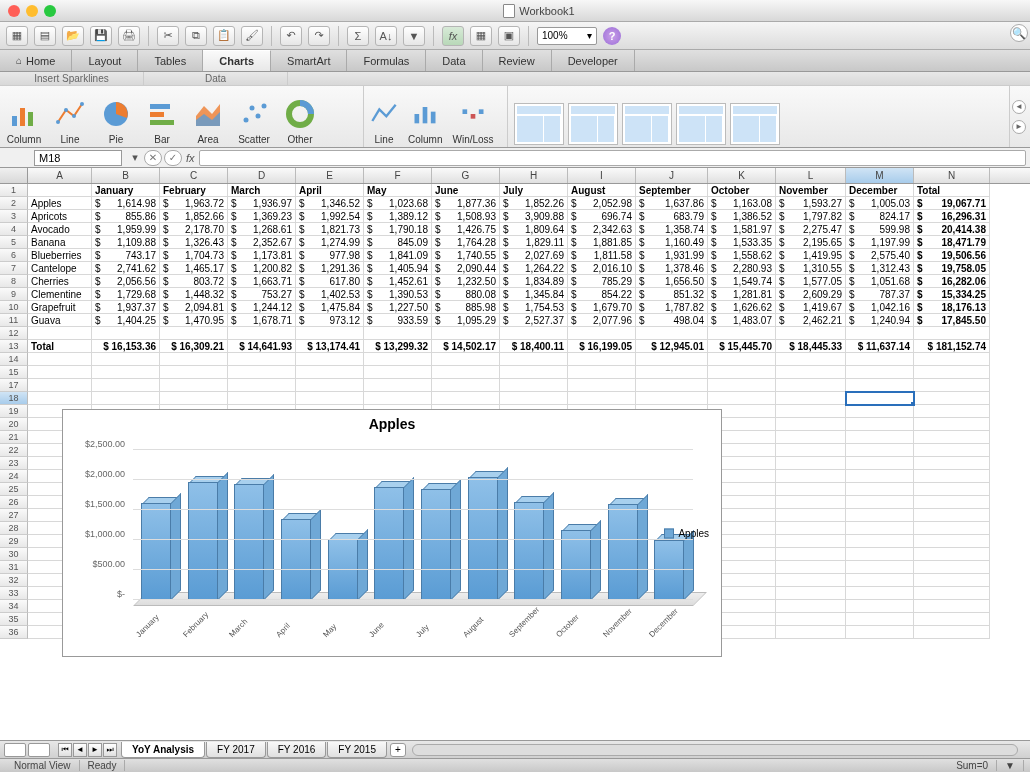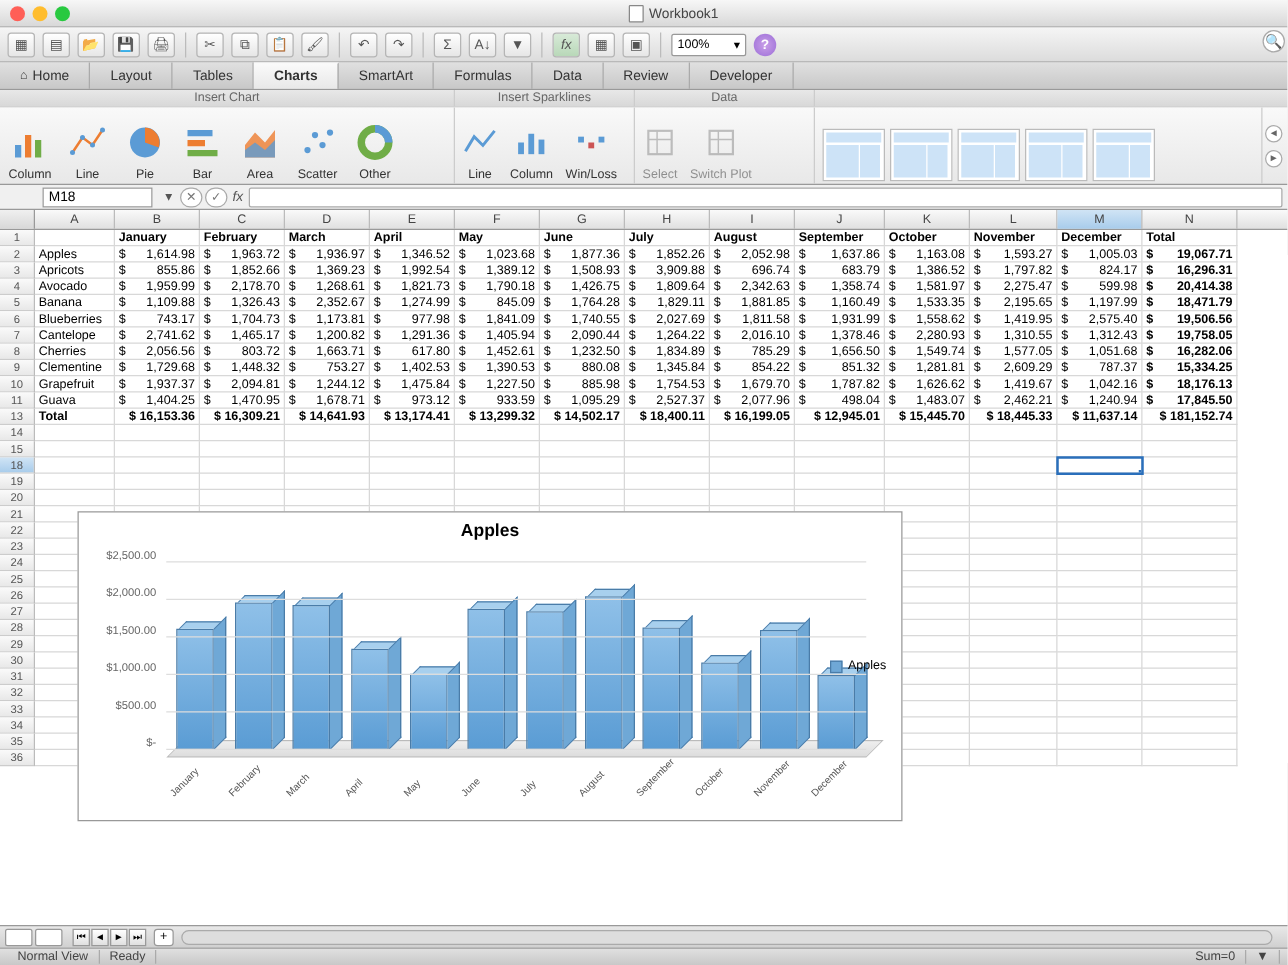--- a/index.html
+++ b/index.html
@@ -177,21 +177,20 @@
     </div>
     <div class="rtab">
       <span>Review</span>
     </div>
     <div class="rtab">
       <span>Developer</span>
     </div>
   </div>
 
 <div class="rgroup-titles">
-  <div class="rgt" style="width:364px">Insert Chart</div>
   <div class="rgt" style="width:144px">Insert Sparklines</div>
   <div class="rgt" style="width:144px">Data</div>
 </div>
 
 <div class="ribbon-body" style="height:62px">
   <div class="rgroup" style="width:364px">
     <div class="rgroup-items" id="rg-chart">
         <div class="ritem">
           <div class="ritem-icon chart-ico">
             <svg viewBox="0 0 32 32">
@@ -286,44 +285,20 @@
         </div>
         <div class="ritem">
           <div class="ritem-icon ritem-sm">
             <svg viewBox="0 0 24 24">
               <rect x="3" y="8" width="4" height="4" fill="#5b9bd5"></rect>
               <rect x="10" y="12" width="4" height="4" fill="#c55"></rect>
               <rect x="17" y="8" width="4" height="4" fill="#5b9bd5"></rect>
             </svg>
           </div>
           <span>Win/Loss</span>
-        </div>
-      </div>
-  </div>
-  <div class="rgroup" style="width:144px">
-    <div class="rgroup-items" id="rg-data">
-        <div class="ritem" style="opacity: 0.5;">
-          <div class="ritem-icon ritem-sm">
-            <svg viewBox="0 0 24 24">
-              <rect x="4" y="4" width="16" height="16" fill="none" stroke="#888" stroke-width="1.5"></rect>
-              <line x1="4" y1="10" x2="20" y2="10" stroke="#888"></line>
-              <line x1="10" y1="4" x2="10" y2="20" stroke="#888"></line>
-            </svg>
-          </div>
-          <span>Select</span>
-        </div>
-        <div class="ritem" style="opacity: 0.5;">
-          <div class="ritem-icon ritem-sm">
-            <svg viewBox="0 0 24 24">
-              <rect x="4" y="4" width="16" height="16" fill="none" stroke="#888" stroke-width="1.5"></rect>
-              <line x1="4" y1="10" x2="20" y2="10" stroke="#888"></line>
-              <line x1="10" y1="4" x2="10" y2="20" stroke="#888"></line>
-            </svg>
-          </div>
-          <span>Switch Plot</span>
         </div>
       </div>
   </div>
   <div class="rgroup" style="width:328px;flex:1">
     <div class="rgroup-items" id="rg-layouts" style="gap:4px">
         <div class="layout-box">
           <div class="lb" style="width:100%;height:8px"></div>
           <div class="lb" style="width:60%;height:26px"></div>
           <div class="lb" style="width:35%;height:26px"></div>
         </div>
@@ -957,20 +932,37 @@
         <div class="gcell money" style="width: 68px;">
           <span>$</span>
           <span>1,240.94</span>
         </div>
         <div class="gcell money total" style="width: 76px;">
           <span>$</span>
           <span>17,845.50</span>
         </div>
       </div>
       <div class="grow">
+        <div class="rowhdr">12</div>
+        <div class="gcell " style="width: 64px;"></div>
+        <div class="gcell " style="width: 68px;"></div>
+        <div class="gcell " style="width: 68px;"></div>
+        <div class="gcell " style="width: 68px;"></div>
+        <div class="gcell " style="width: 68px;"></div>
+        <div class="gcell " style="width: 68px;"></div>
+        <div class="gcell " style="width: 68px;"></div>
+        <div class="gcell " style="width: 68px;"></div>
+        <div class="gcell " style="width: 68px;"></div>
+        <div class="gcell " style="width: 72px;"></div>
+        <div class="gcell " style="width: 68px;"></div>
+        <div class="gcell " style="width: 70px;"></div>
+        <div class="gcell " style="width: 68px;"></div>
+        <div class="gcell " style="width: 76px;"></div>
+      </div>
+      <div class="grow">
         <div class="rowhdr">13</div>
         <div class="gcell total" style="width: 64px;">Total</div>
         <div class="gcell r total" style="width: 68px;">$ 16,153.36</div>
         <div class="gcell r total" style="width: 68px;">$ 16,309.21</div>
         <div class="gcell r total" style="width: 68px;">$ 14,641.93</div>
         <div class="gcell r total" style="width: 68px;">$ 13,174.41</div>
         <div class="gcell r total" style="width: 68px;">$ 13,299.32</div>
         <div class="gcell r total" style="width: 68px;">$ 14,502.17</div>
         <div class="gcell r total" style="width: 68px;">$ 18,400.11</div>
         <div class="gcell r total" style="width: 68px;">$ 16,199.05</div>
@@ -1008,20 +1000,37 @@
         <div class="gcell " style="width: 68px;"></div>
         <div class="gcell " style="width: 68px;"></div>
         <div class="gcell " style="width: 68px;"></div>
         <div class="gcell " style="width: 72px;"></div>
         <div class="gcell " style="width: 68px;"></div>
         <div class="gcell " style="width: 70px;"></div>
         <div class="gcell " style="width: 68px;"></div>
         <div class="gcell " style="width: 76px;"></div>
       </div>
       <div class="grow">
+        <div class="rowhdr">17</div>
+        <div class="gcell " style="width: 64px;"></div>
+        <div class="gcell " style="width: 68px;"></div>
+        <div class="gcell " style="width: 68px;"></div>
+        <div class="gcell " style="width: 68px;"></div>
+        <div class="gcell " style="width: 68px;"></div>
+        <div class="gcell " style="width: 68px;"></div>
+        <div class="gcell " style="width: 68px;"></div>
+        <div class="gcell " style="width: 68px;"></div>
+        <div class="gcell " style="width: 68px;"></div>
+        <div class="gcell " style="width: 72px;"></div>
+        <div class="gcell " style="width: 68px;"></div>
+        <div class="gcell " style="width: 70px;"></div>
+        <div class="gcell " style="width: 68px;"></div>
+        <div class="gcell " style="width: 76px;"></div>
+      </div>
+      <div class="grow">
         <div class="rowhdr sel">18</div>
         <div class="gcell " style="width: 64px;"></div>
         <div class="gcell " style="width: 68px;"></div>
         <div class="gcell " style="width: 68px;"></div>
         <div class="gcell " style="width: 68px;"></div>
         <div class="gcell " style="width: 68px;"></div>
         <div class="gcell " style="width: 68px;"></div>
         <div class="gcell " style="width: 68px;"></div>
         <div class="gcell " style="width: 68px;"></div>
         <div class="gcell " style="width: 68px;"></div>
@@ -1447,20 +1456,26 @@
   <div class="view-btns">
     <div class="vbtn"></div>
     <div class="vbtn"></div>
   </div>
   <div class="nav-arrows">
     <div class="narr">⏮</div>
     <div class="narr">◄</div>
     <div class="narr">►</div>
     <div class="narr">⏭</div>
   </div>
+  <div id="sheet-tabs" style="display:flex">
+      <div class="sheet-tab active">YoY Analysis</div>
+      <div class="sheet-tab">FY 2017</div>
+      <div class="sheet-tab">FY 2016</div>
+      <div class="sheet-tab">FY 2015</div>
+    </div>
   <div class="add-sheet">+</div>
   <div class="hscroll"></div>
 </div>
 
 <div class="status-bar">
   <div class="sb-sec">Normal View</div>
   <div class="sb-sec">Ready</div>
   <div class="sb-flex"></div>
   <div class="sb-sec">Sum=0</div>
   <div class="sb-sec">▼</div>

